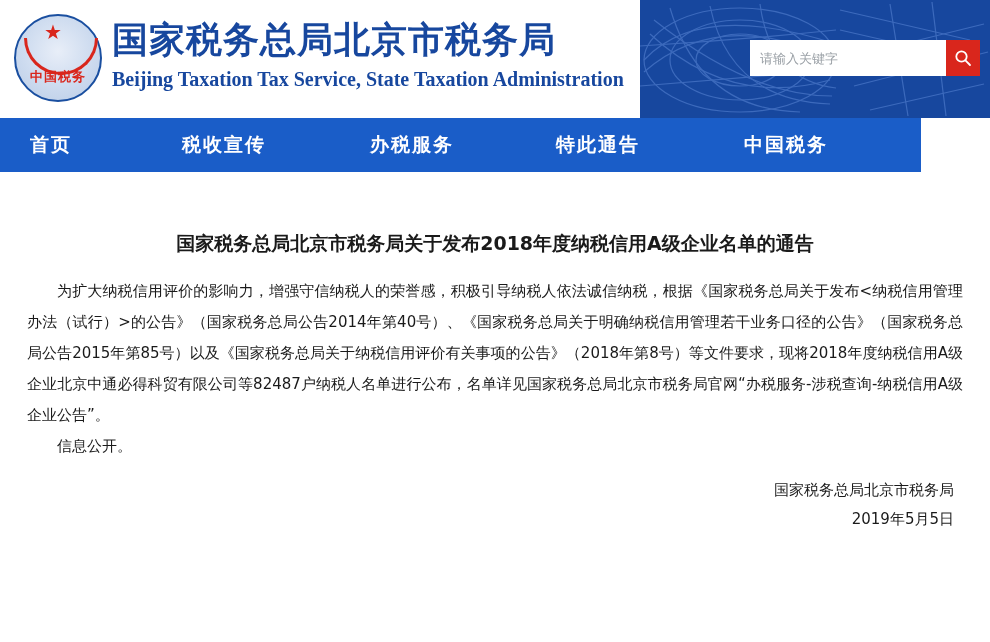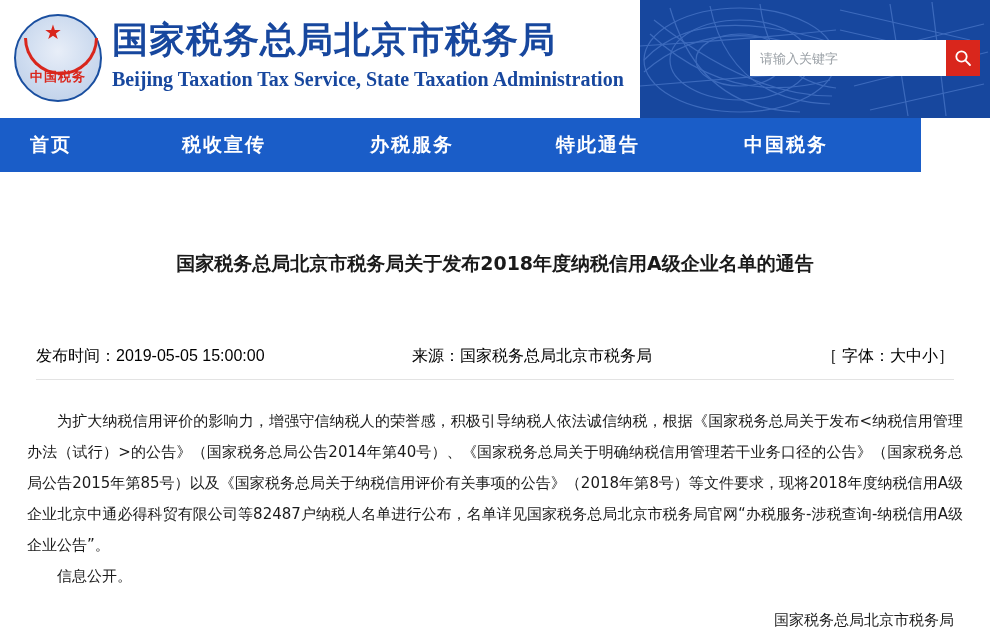--- a/index.html
+++ b/index.html
@@ -166,21 +166,21 @@
 
   
   .content {
     position: relative;
     width: 990px;
     background: #ffffff;
     box-sizing: border-box;
   }
   .article-title {
     margin: 0;
-    padding: 76px 120px 0 120px;
+    padding: 56px 120px 0 120px;
     text-align: center;
     font-size: 19px;
     font-weight: bold;
     color: #1a1a1a;
     line-height: 30px;
     font-family: "DejaVu Sans", sans-serif;
   }
   .meta-pub {
     position: absolute;
     left: 0; top: 68px;
@@ -293,28 +293,20 @@
     <a class="nav-item" href="#">特此通告</a>
     <span class="nav-spacer-4"></span>
     <a class="nav-item" href="#">中国税务</a>
   </div>
 </div>
 
 <div class="content">
 
   <h1 class="article-title">国家税务总局北京市税务局关于发布2018年度纳税信用A级企业名单的通告</h1>
 
-  <div class="meta-wrap">
-    <div class="meta-pub">发布时间：2019-05-05 15:00:00</div>
-    <div class="meta-src">来源：国家税务总局北京市税务局</div>
-    <div class="meta-font">
-      <span>［ 字体：</span><span class="sz">大</span><span class="sz">中</span><span class="sz">小</span><span>］</span>
-    </div>
-    <div class="meta-line"></div>
-  </div>
 
   <div class="body-text">
     <p>为扩大纳税信用评价的影响力，增强守信纳税人的荣誉感，积极引导纳税人依法诚信纳税，根据《国家税务总局关于发布&lt;纳税信用管理办法（试行）&gt;的公告》（国家税务总局公告2014年第40号）、《国家税务总局关于明确纳税信用管理若干业务口径的公告》（国家税务总局公告2015年第85号）以及《国家税务总局关于纳税信用评价有关事项的公告》（2018年第8号）等文件要求，现将2018年度纳税信用A级企业北京中通必得科贸有限公司等82487户纳税人名单进行公布，名单详见国家税务总局北京市税务局官网“办税服务-涉税查询-纳税信用A级企业公告”。</p>
     <p>信息公开。</p>
   </div>
 
   <div class="signature">
     <div>国家税务总局北京市税务局</div>
     <div>2019年5月5日</div>
   </div>

